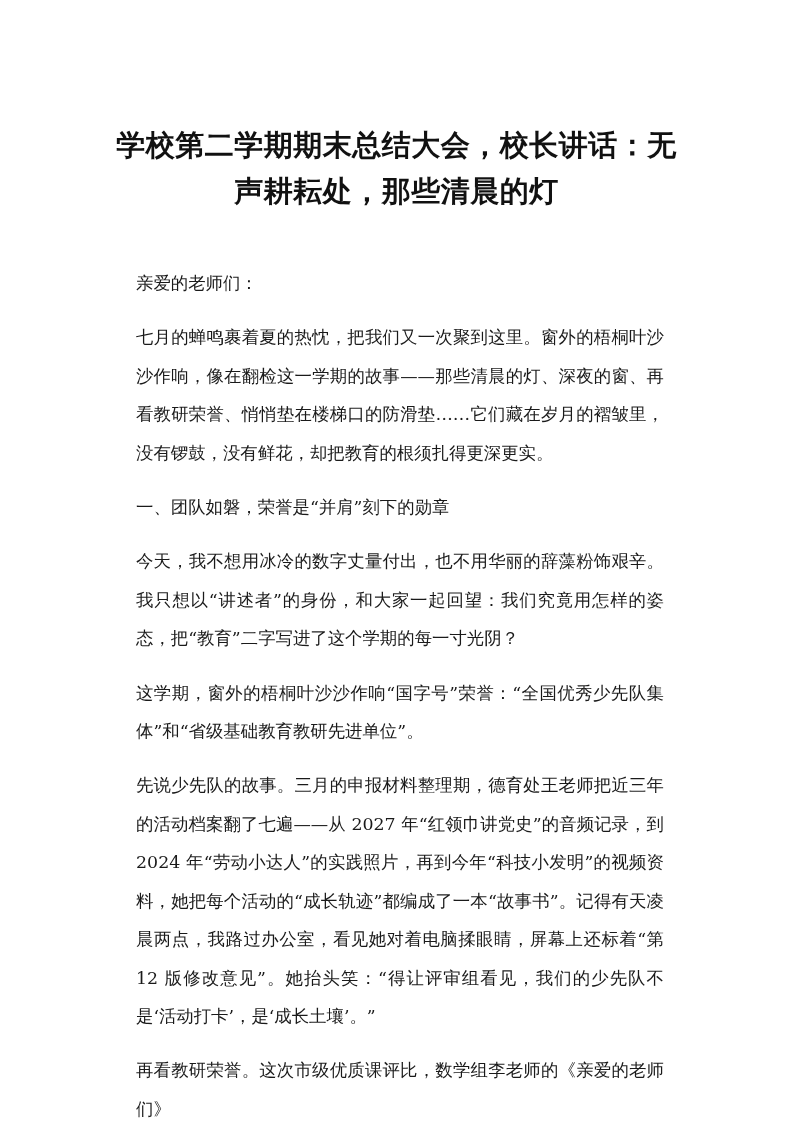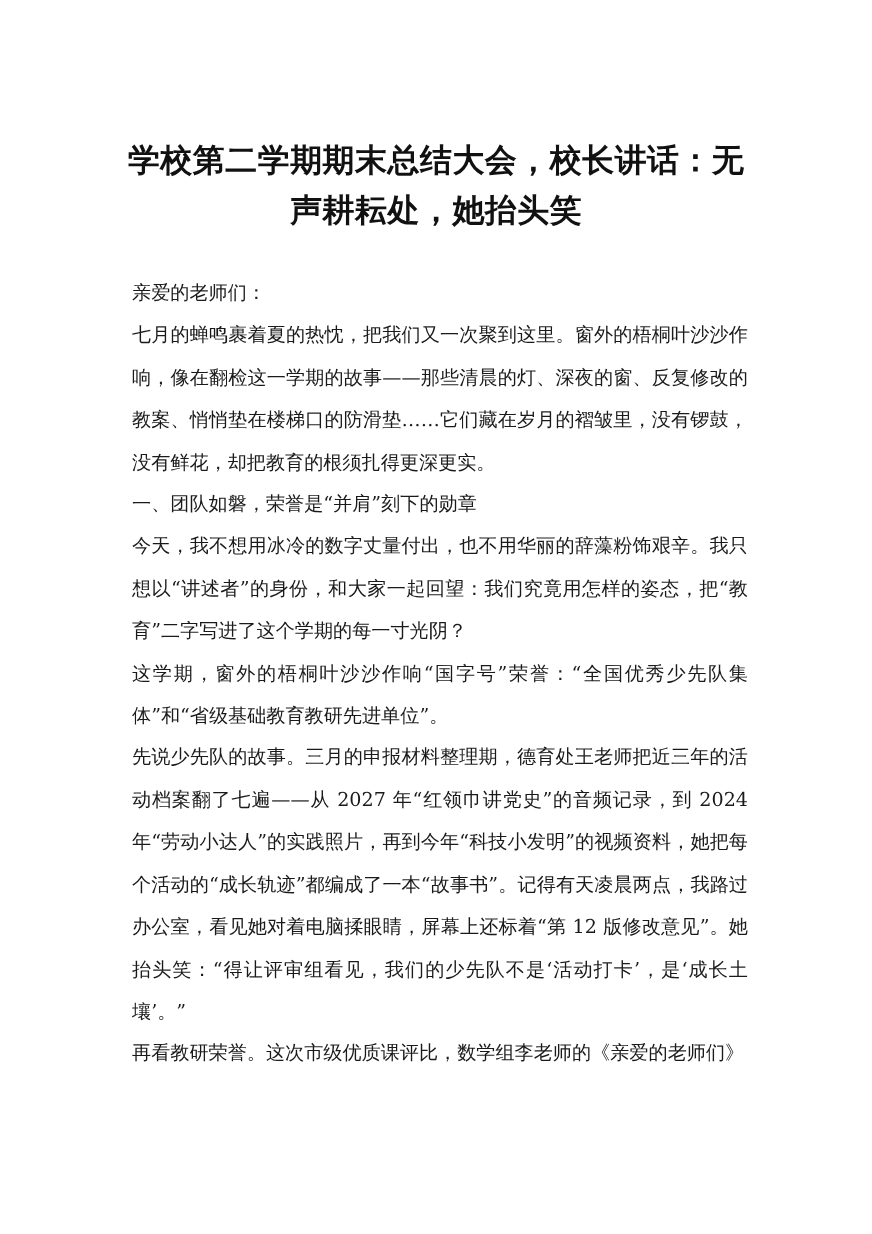--- a/index.html
+++ b/index.html
@@ -10,32 +10,32 @@
     font-family: "DejaVu Sans", sans-serif; font-weight: bold;
     font-size: 29px; line-height: 46px; color: #111111; text-align: center;
     letter-spacing: 0.5px;
   }
   .body {
     position: absolute; left: 120px; top: 248px; width: 560px;
     font-family: "DejaVu Serif", serif; font-size: 17.4px;
     line-height: 38.4px; color: #1a1a1a;
     text-align: justify;
   }
-  .body p { margin: 0; padding: 0; }
+  .body p { margin: 16px; padding: 0; }
 </style>
 </head>
 <body>
 
 <div class="page">
   <div class="title">
     <div>学校第二学期期末总结大会，校长讲话：无</div>
-    <div>声耕耘处，她抬头笑</div>
+    <div>声耕耘处，那些清晨的灯</div>
   </div>
   <div class="body">
     <p>亲爱的老师们：</p>
-    <p>七月的蝉鸣裹着夏的热忱，把我们又一次聚到这里。窗外的梧桐叶沙沙作响，像在翻检这一学期的故事——那些清晨的灯、深夜的窗、反复修改的教案、悄悄垫在楼梯口的防滑垫……它们藏在岁月的褶皱里，没有锣鼓，没有鲜花，却把教育的根须扎得更深更实。</p>
+    <p>七月的蝉鸣裹着夏的热忱，把我们又一次聚到这里。窗外的梧桐叶沙沙作响，像在翻检这一学期的故事——那些清晨的灯、深夜的窗、再看教研荣誉、悄悄垫在楼梯口的防滑垫……它们藏在岁月的褶皱里，没有锣鼓，没有鲜花，却把教育的根须扎得更深更实。</p>
     <p>一、团队如磐，荣誉是“并肩”刻下的勋章</p>
     <p>今天，我不想用冰冷的数字丈量付出，也不用华丽的辞藻粉饰艰辛。我只想以“讲述者”的身份，和大家一起回望：我们究竟用怎样的姿态，把“教育”二字写进了这个学期的每一寸光阴？</p>
     <p>这学期，窗外的梧桐叶沙沙作响“国字号”荣誉：“全国优秀少先队集体”和“省级基础教育教研先进单位”。</p>
     <p>先说少先队的故事。三月的申报材料整理期，德育处王老师把近三年的活动档案翻了七遍——从 2027 年“红领巾讲党史”的音频记录，到 2024 年“劳动小达人”的实践照片，再到今年“科技小发明”的视频资料，她把每个活动的“成长轨迹”都编成了一本“故事书”。记得有天凌晨两点，我路过办公室，看见她对着电脑揉眼睛，屏幕上还标着“第 12 版修改意见”。她抬头笑：“得让评审组看见，我们的少先队不是‘活动打卡’，是‘成长土壤’。”</p>
     <p>再看教研荣誉。这次市级优质课评比，数学组李老师的《亲爱的老师们》</p>
   </div>
 </div>
 
 </body></html>

